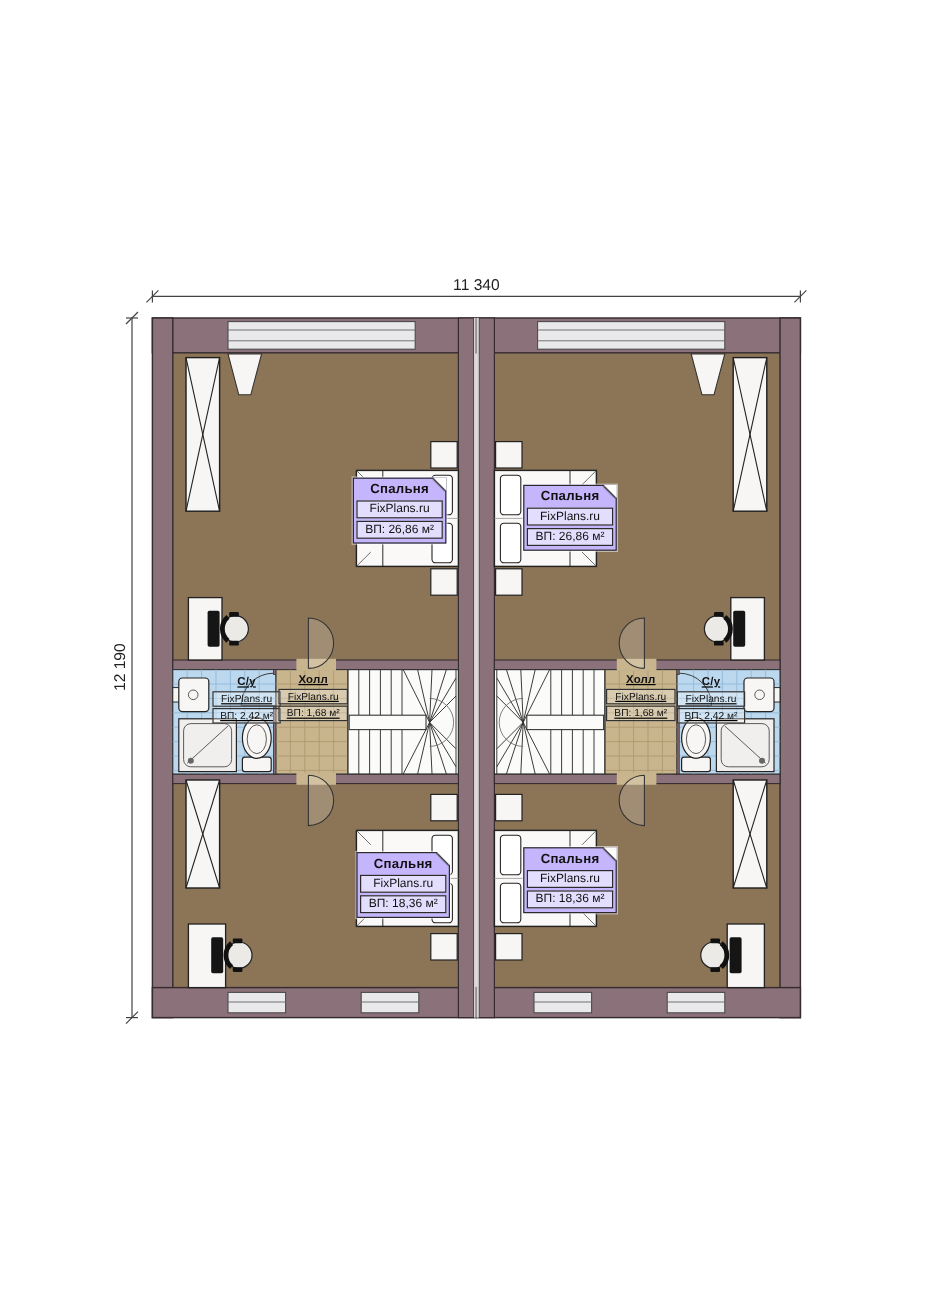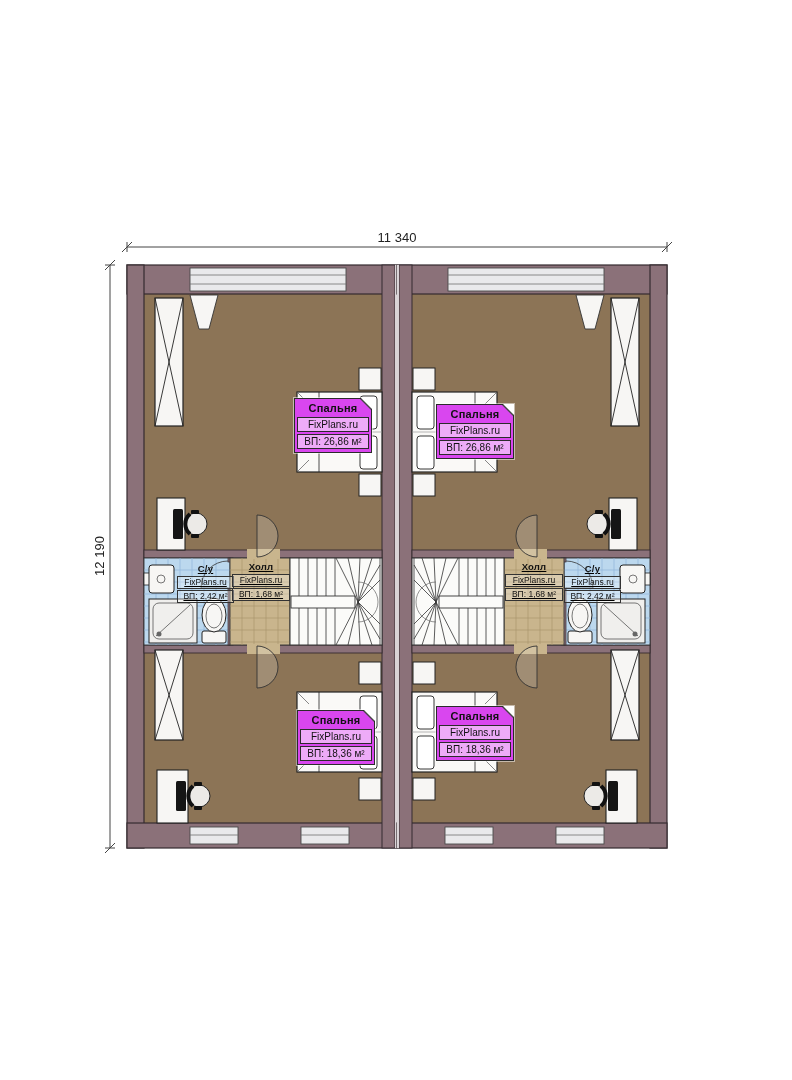--- a/index.html
+++ b/index.html
@@ -3,21 +3,21 @@
 <meta charset="utf-8">
 <style>
   html,body{margin:0;padding:0;background:#ffffff;}
   body{width:792px;height:1080px;position:relative;overflow:hidden;
        font-family:"Liberation Sans", sans-serif;}
   .canvas{position:absolute;left:0;top:0;width:792px;height:1080px;background:#fff;}
   svg text{font-family:"Liberation Sans", sans-serif;}
 
   
   .room-label{position:absolute;z-index:5;text-align:center;box-sizing:border-box;}
-  .room-label.bedroom{background:#d946ef;border:1.5px solid #2b2b2b;padding:2px 2px 3px 2px;
+  .room-label.bedroom{background:#c4b5fd;border:1.5px solid #2b2b2b;padding:2px 2px 3px 2px;
       box-shadow:0 0 0 1px rgba(255,255,255,.5);}
   .room-label .fold{position:absolute;right:-1px;top:-1px;width:0;height:0;
       border-left:11px solid transparent;border-top:11px solid #ffffff;
       filter:drop-shadow(-1px 1px 0 #444);}
   .rl-name{font-weight:bold;font-size:11px;line-height:14px;color:#111;letter-spacing:.2px;}
   .rl-box{border:1px solid #2b2b2b;font-size:10px;line-height:13px;color:#111;
       margin-top:2px;background:rgba(255,255,255,.55);white-space:nowrap;overflow:hidden;}
   .room-label.small{padding:0;background:transparent;text-decoration:underline;}
   .room-label.small .rl-name{font-size:9.5px;line-height:12px;}
   .room-label.small .rl-box{font-size:8.5px;line-height:11px;margin-top:1px;

